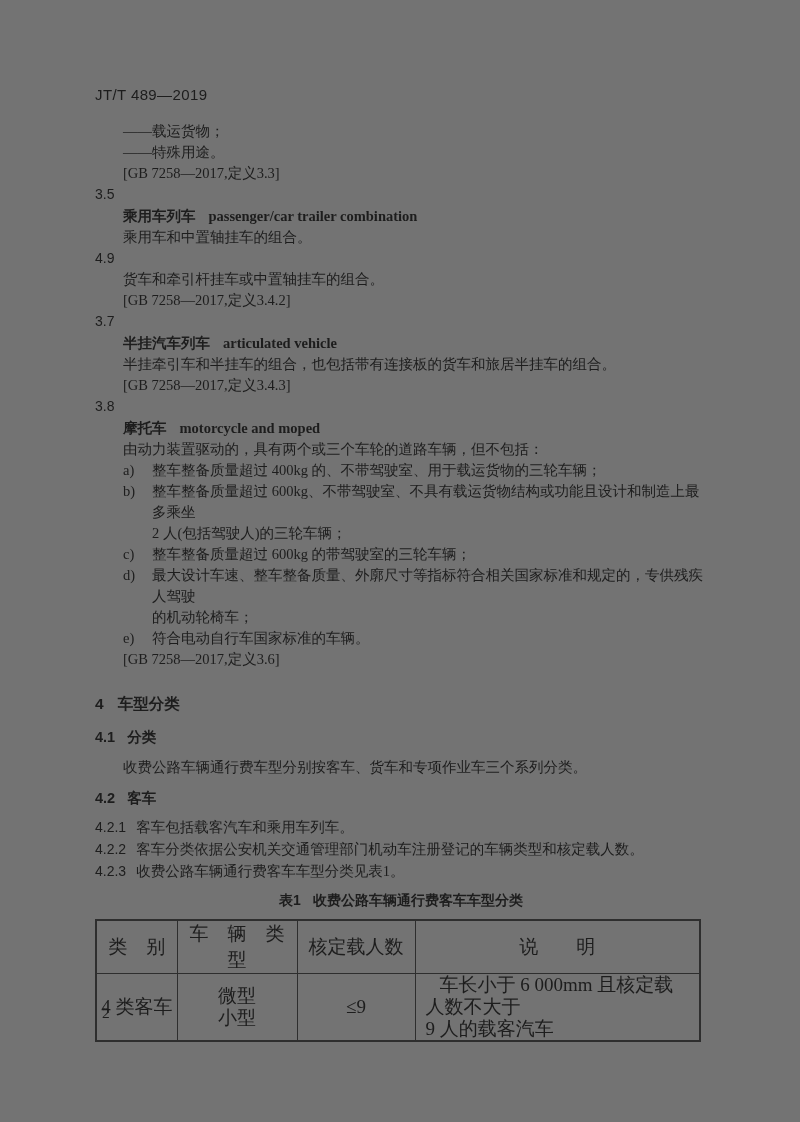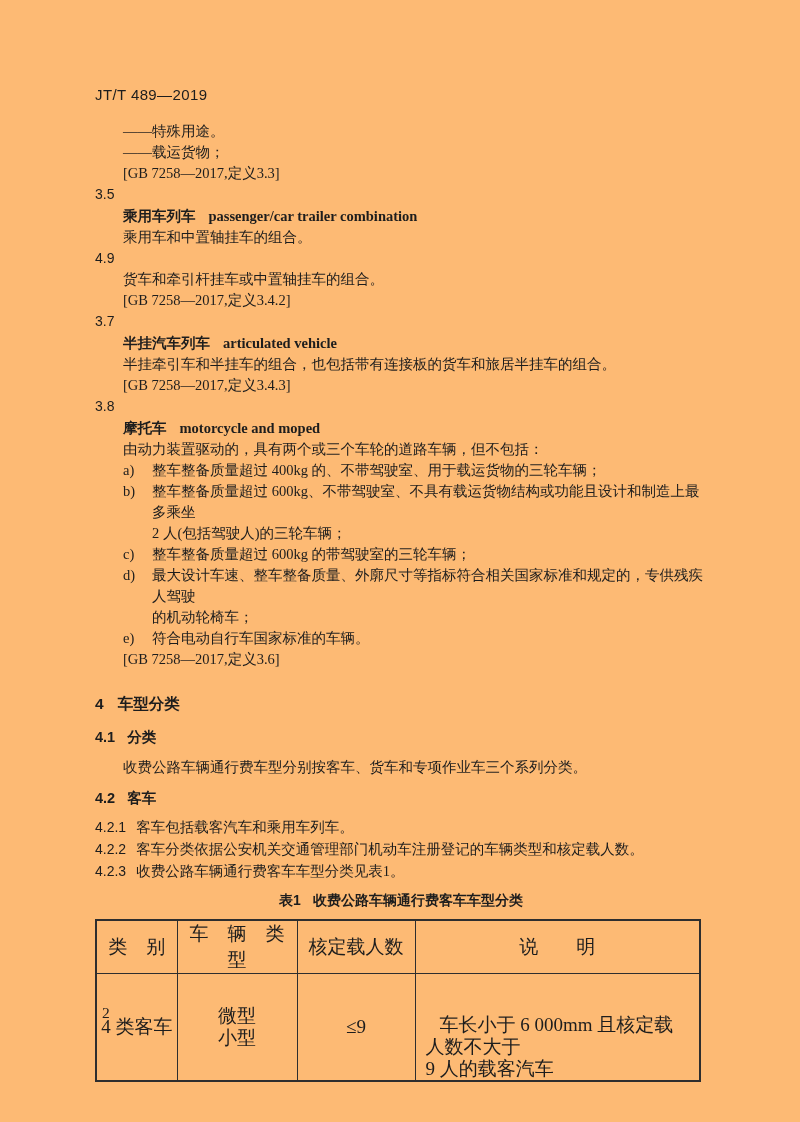--- a/index.html
+++ b/index.html
@@ -1,17 +1,17 @@
 <!DOCTYPE html>
 <html><head>
 <meta charset="utf-8">
 <style>
   html,body { margin:0; padding:0; background:#ffffff; }
   .page {
-    position:relative; width:800px; height:1122px; background:#fdba74;
+    position:relative; width:800px; height:1122px; background:#737373;
     color:#1d1d1d; overflow:hidden;
     font-family:"Liberation Serif","DejaVu Serif",serif;
   }
   .content { position:absolute; left:95px; top:84px; width:612px; }
 
   .doc-header {
     font-family:"Liberation Sans","DejaVu Sans",sans-serif;
     font-size:15px; line-height:21px; letter-spacing:0.4px;
     margin-bottom:16px;
   }
@@ -77,37 +77,37 @@
   table.t1 { border:2px solid #2e2e2e; }
   table.t1 th, table.t1 td {
     border:1px solid #2e2e2e; padding:0; font-weight:normal;
     text-align:center; vertical-align:middle;
   }
   table.t1 th { height:25px; border-bottom:1.5px solid #2e2e2e; }
   table.t1 td { height:57px; }
   .types-cell div { line-height:22px; }
   .desc-cell { text-align:left !important; padding:0 10px !important; }
   .desc-cell div { line-height:22px; }
-  .desc-l1 { text-indent:14px;margin-top:40px; }
+  .desc-l1 { text-indent:14px; }
 
   .page-number {
     position:absolute; left:102px; top:1003px;
     font-size:15.5px; line-height:20px;
   }
 </style>
 </head>
 <body>
 
 <div class="page">
   <div class="content">
 
     <div class="doc-header">JT/T 489—2019</div>
 
+    <div class="line ind">——载运货物；</div>
     <div class="line ind">——特殊用途。</div>
-    <div class="line ind">——载运货物；</div>
     <div class="line ind">[GB 7258—2017,定义3.3]</div>
 
     <div class="clause-num">3.5</div>
     <div class="term-line">
       <span class="term-zh">乘用车列车</span><span class="term-en">passenger/car trailer combination</span>
     </div>
     <div class="line ind">乘用车和中置轴挂车的组合。</div>
 
     <div class="clause-num">4.9</div>
     <div class="line ind">货车和牵引杆挂车或中置轴挂车的组合。</div>

